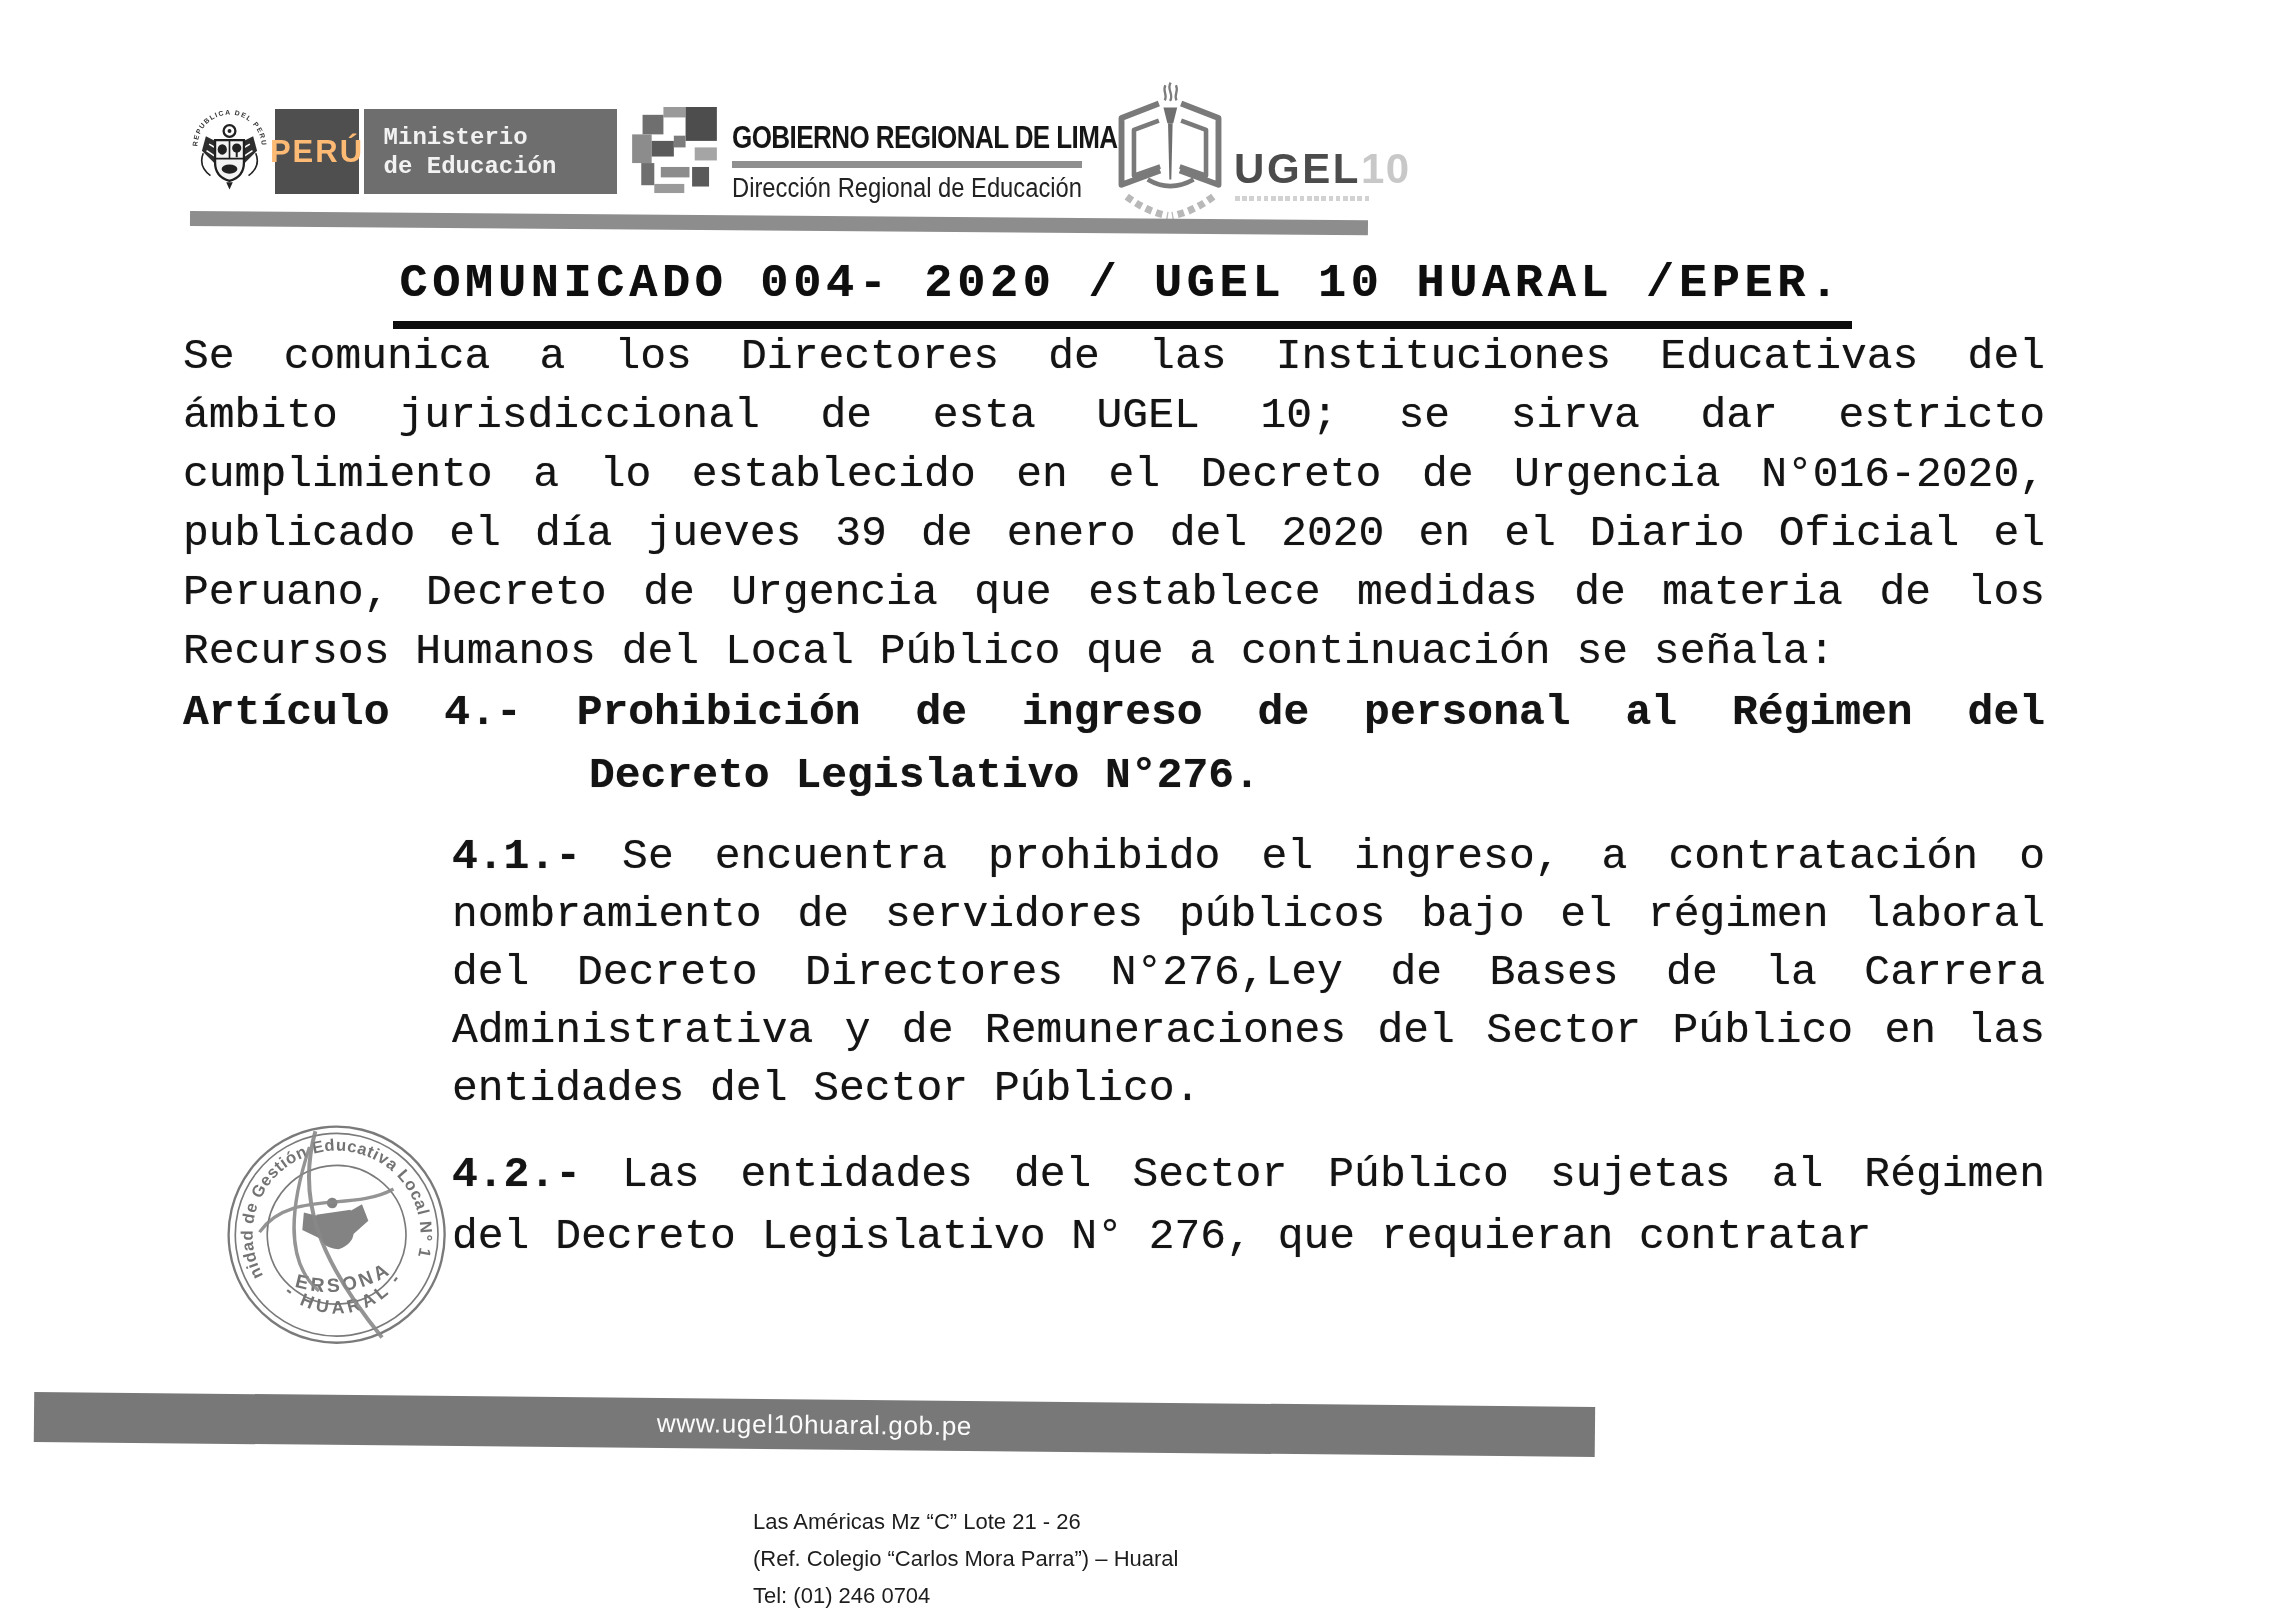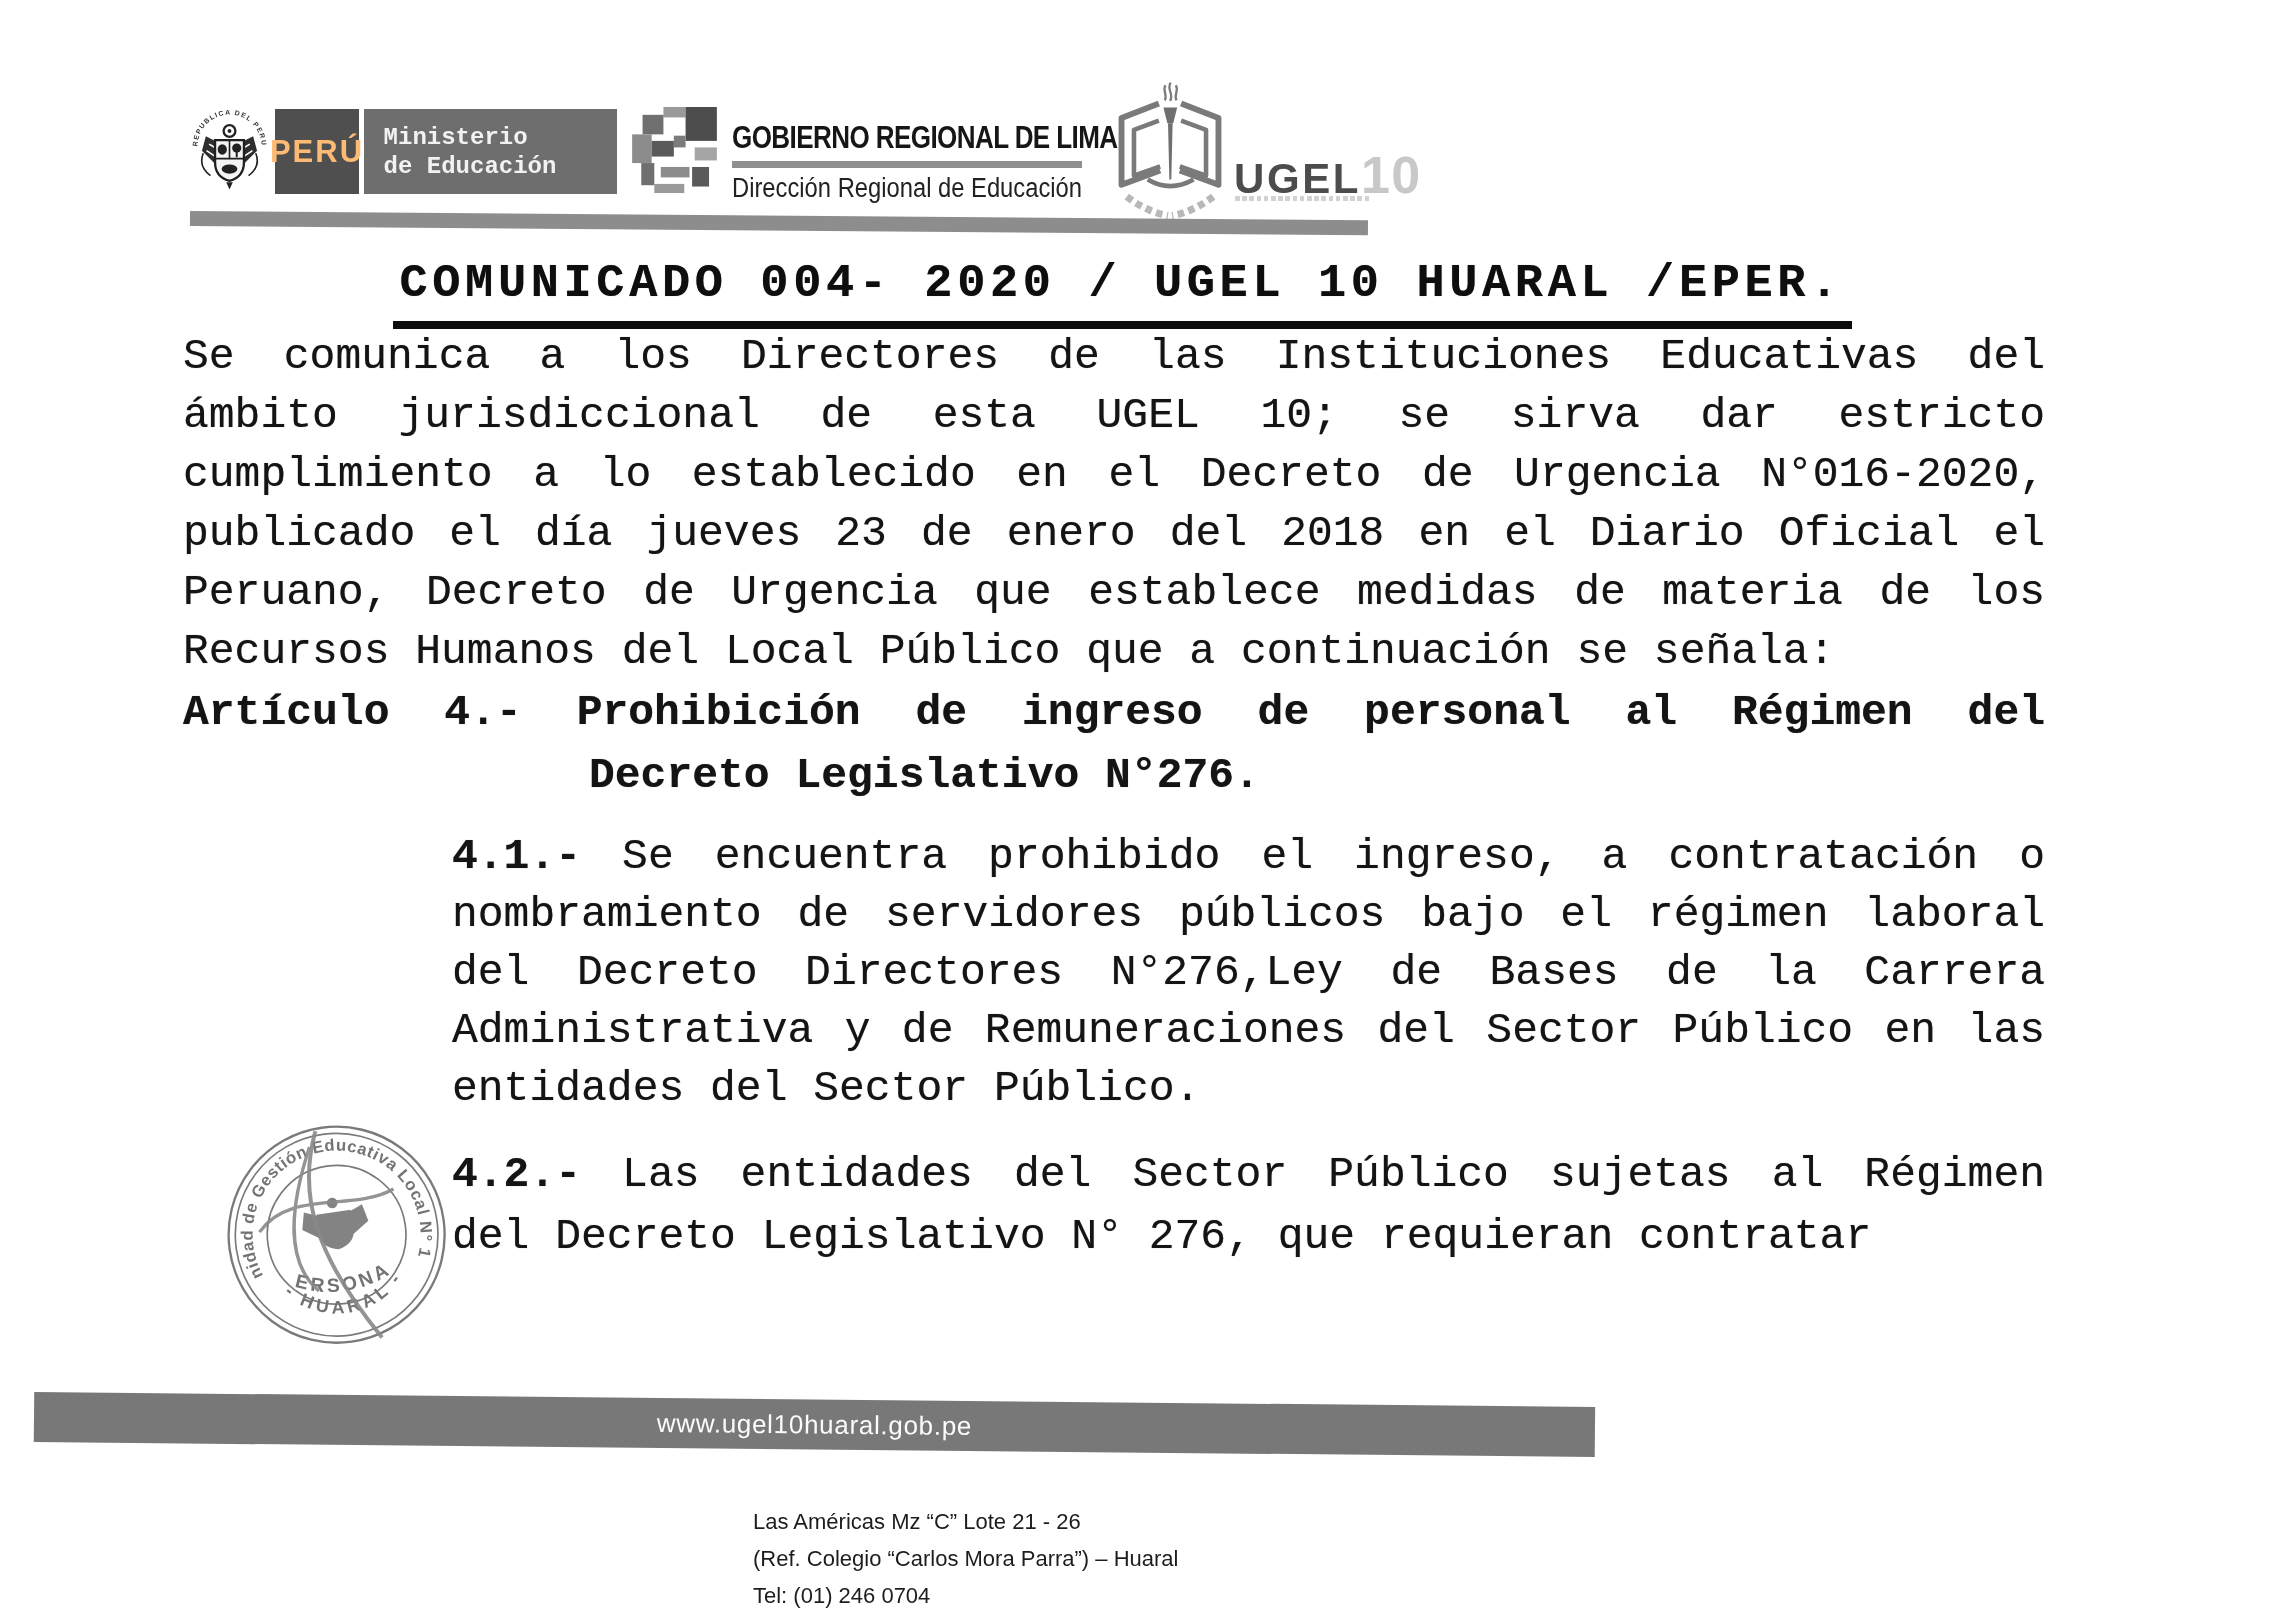--- a/index.html
+++ b/index.html
@@ -18,21 +18,21 @@
   .pixel-svg{position:absolute;left:632px;top:107px;width:85px;height:88px;}
   .grl{position:absolute;left:732px;top:120px;width:366px;}
   .grl-title{font-size:31px;font-weight:800;color:#161616;white-space:nowrap;
              transform:scaleX(.84);transform-origin:left;letter-spacing:-0.7px;}
   .grl-bar{margin-top:4.6px;width:350px;height:7.9px;background:#8f8f8f;}
   .grl-sub{margin-top:4.6px;font-size:27px;font-weight:500;color:#222;white-space:nowrap;
            transform:scaleX(.88);transform-origin:left;}
   .ugel-svg{position:absolute;left:1107px;top:80px;width:126px;height:152px;}
   .ugel-text{position:absolute;left:1234px;top:145px;white-space:nowrap;}
   .ugel-acr{font-size:42px;font-weight:800;color:#4c4c4c;letter-spacing:2.6px;}
-  .ugel-num{font-size:52px;font-weight:800;color:#c8c8c8;letter-spacing:1.3px;}
+  .ugel-num{font-size:42px;font-weight:800;color:#c8c8c8;letter-spacing:1.3px;}
   .ugel-tag{position:absolute;left:1235px;top:196px;width:136px;height:5.2px;
             background:repeating-linear-gradient(90deg,#d2d2d2 0 4.6px,transparent 4.6px 7.2px);}
   .sep-bar{position:absolute;left:190px;top:211px;width:1178px;height:15px;background:#8d8d8d;
            transform:rotate(.45deg);transform-origin:left center;}
 
   
   .doc-title{position:absolute;left:393px;top:257px;font-size:47px;font-weight:bold;
              letter-spacing:4.6px;white-space:nowrap;color:#0e0e0e;border-bottom:8.5px solid #0d0d0d;
              padding:0 9.2px 10.5px 6.5px;text-shadow:0 0 0.7px rgba(10,10,10,.6);}
   .ln{font-size:43px;text-justify:inter-word;text-shadow:0 0 0.8px rgba(15,15,15,.55);}
@@ -137,21 +137,21 @@
   <div class="ugel-tag"></div>
 
   <div class="sep-bar"></div>
 
   <div class="doc-title">COMUNICADO 004- 2020 / UGEL 10 HUARAL /EPER.</div>
 
   <div class="intro">
     <div class="ln just">Se comunica a los Directores de las Instituciones Educativas del</div>
     <div class="ln just">ámbito jurisdiccional de esta UGEL 10; se sirva dar estricto</div>
     <div class="ln just">cumplimiento a lo establecido en el Decreto de Urgencia N°016-2020,</div>
-    <div class="ln just">publicado el día jueves 23 de enero del 2018 en el Diario Oficial el</div>
+    <div class="ln just">publicado el día jueves 39 de enero del 2020 en el Diario Oficial el</div>
     <div class="ln just">Peruano, Decreto de Urgencia que establece medidas de materia de los</div>
     <div class="ln left">Recursos Humanos del Local Público que a continuación se señala:</div>
   </div>
 
   <div class="article">
     <div class="ln just">Artículo 4.- Prohibición de ingreso de personal al Régimen del</div>
     <div class="ln left ind">Decreto Legislativo N°276.</div>
   </div>
 
   <div class="s41">

